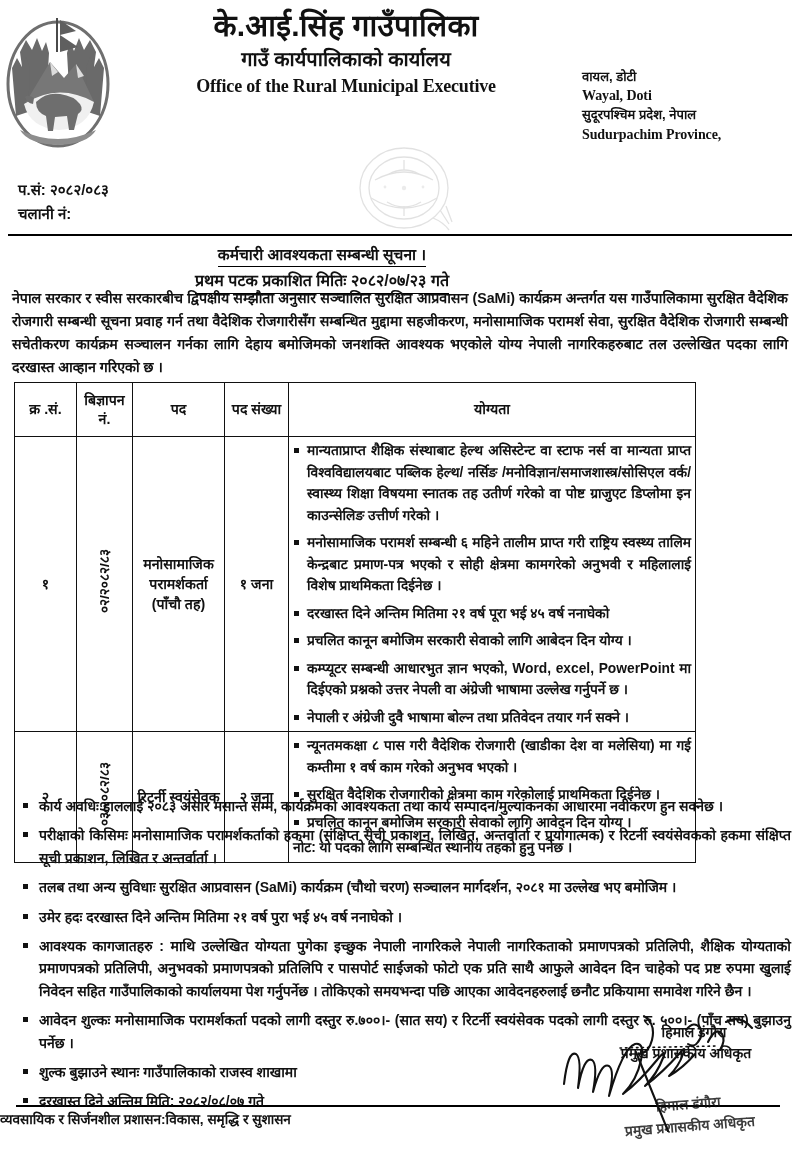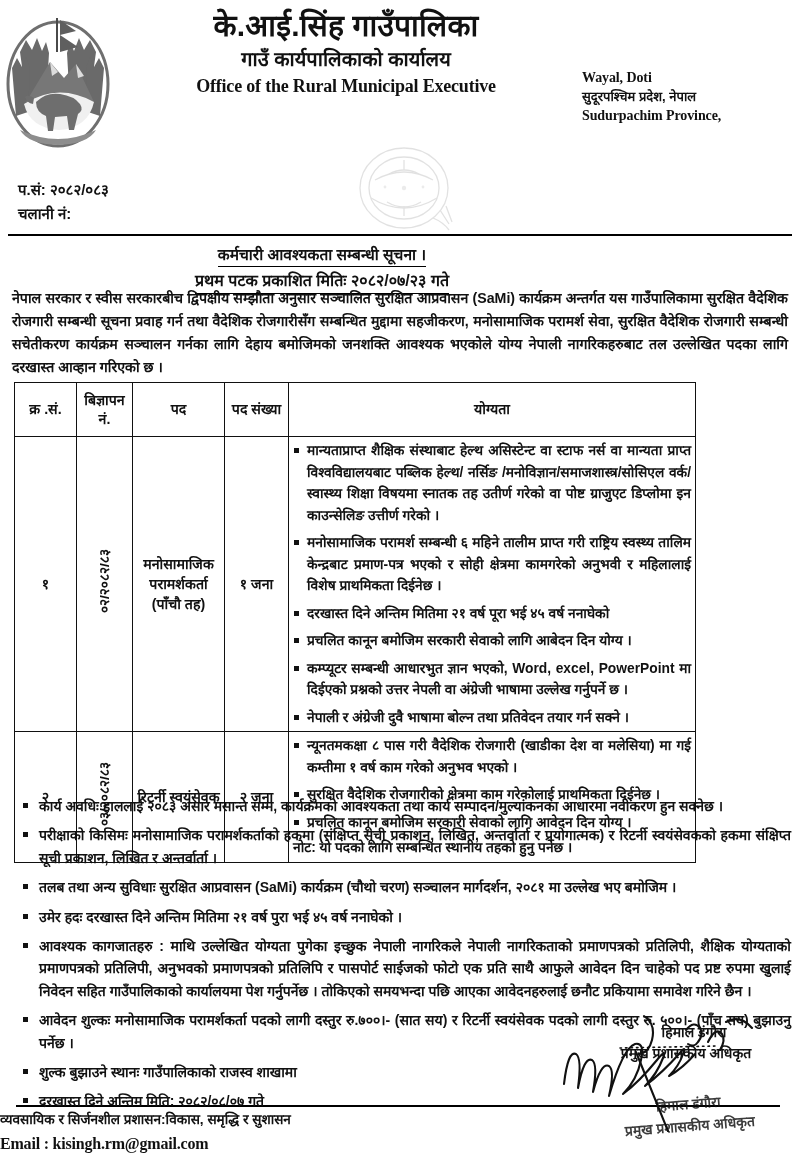--- a/index.html
+++ b/index.html
@@ -347,20 +347,21 @@
     </svg>
   </span>
 
   <div class="header-center">
     <div class="np-title">के.आई.सिंह गाउँपालिका</div>
     <div class="np-sub">गाउँ कार्यपालिकाको कार्यालय</div>
     <div class="en-sub">Office of the Rural Municipal Executive</div>
   </div>
 
   <div class="header-right">
+    <div class="hr-np">वायल, डोटी</div>
     <div class="hr-en">Wayal, Doti</div>
     <div class="hr-np">सुदूरपश्चिम प्रदेश, नेपाल</div>
     <div class="hr-en">Sudurpachim Province,</div>
   </div>
 </div>
 
 <span class="watermark">
   <svg viewBox="0 0 118 96" width="118" height="96">
     <g fill="none" stroke="#555" stroke-width="1.3">
       <ellipse cx="59" cy="48" rx="44" ry="40"></ellipse>
@@ -485,14 +486,13 @@
 </div>
 
 <div class="sig-stamp">
   <div>हिमाल डंगौरा</div>
   <div>प्रमुख प्रशासकीय अधिकृत</div>
 </div>
 
 <div class="footer-rule"></div>
 <div class="footer">
   <div class="footer-np">व्यवसायिक र सिर्जनशील प्रशासन:विकास, समृद्धि र सुशासन</div>
-  <div class="footer-email">Email : kisingh.rm@gmail.com</div>
 </div>
 
 </body></html>

